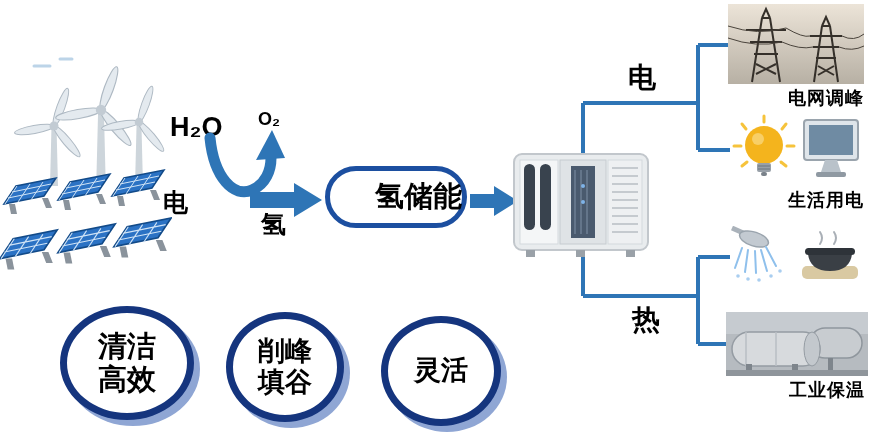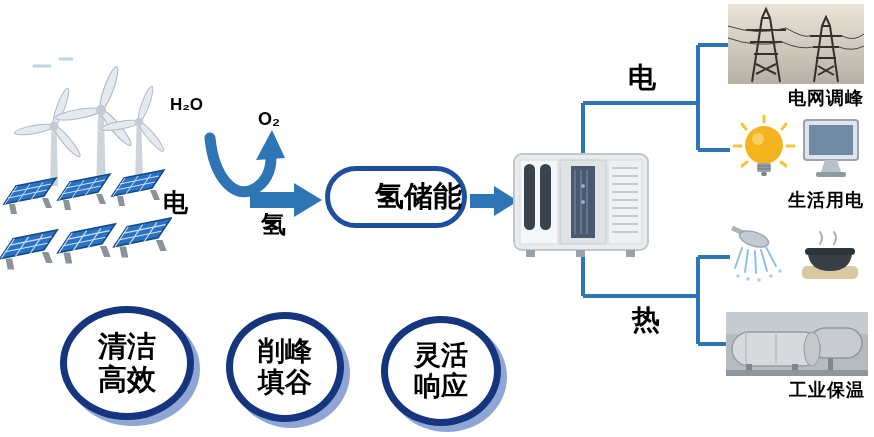--- a/index.html
+++ b/index.html
@@ -73,21 +73,21 @@
       </defs>
       <use href="#sp" transform="translate(4,10)"></use>
       <use href="#sp" transform="translate(58,6)"></use>
       <use href="#sp" transform="translate(112,2)"></use>
       <use href="#sp" transform="translate(0,62) scale(1.1)"></use>
       <use href="#sp" transform="translate(58,56) scale(1.1)"></use>
       <use href="#sp" transform="translate(114,50) scale(1.1)"></use>
     </svg>
   </div>
 
-  <div class="lbl" style="left:170px; top:96px; font-size:17px;">H₂O</div>
+  <div class="lbl" style="left:170px; top:114px; font-size:27px;">H₂O</div>
   <div class="lbl" style="left:258px; top:110px; font-size:18px;">O₂</div>
   <div class="lbl" style="left:163px; top:190px; font-size:25px;">电</div>
   <div class="lbl" style="left:261px; top:212px; font-size:25px;">氢</div>
 
   <svg class="abs" style="left:190px; top:118px;" width="110" height="95" viewBox="0 0 110 95">
     <path class="stroke-blue" d="M20 20 C 24 60, 44 80, 62 72 C 76 66, 81 52, 81 40" stroke-width="11" fill="none" stroke-linecap="round" style="stroke:var(--arrow-blue,#2e75b6)"></path>
     <polygon class="fill-blue" points="66,42 95,40 82,12" style="fill:var(--arrow-blue,#2e75b6)"></polygon>
   </svg>
 
   <svg class="abs" style="left:246px; top:180px;" width="80" height="40" viewBox="0 0 80 40">
@@ -223,16 +223,15 @@
   <div class="badge b1">
     <span>清洁</span>
     <span>高效</span>
   </div>
   <div class="badge b2">
     <span>削峰</span>
     <span>填谷</span>
   </div>
   <div class="badge b3">
     <span>灵活</span>
-    <span>响应</span>
   </div>
 
 </div>
 
 </body></html>

